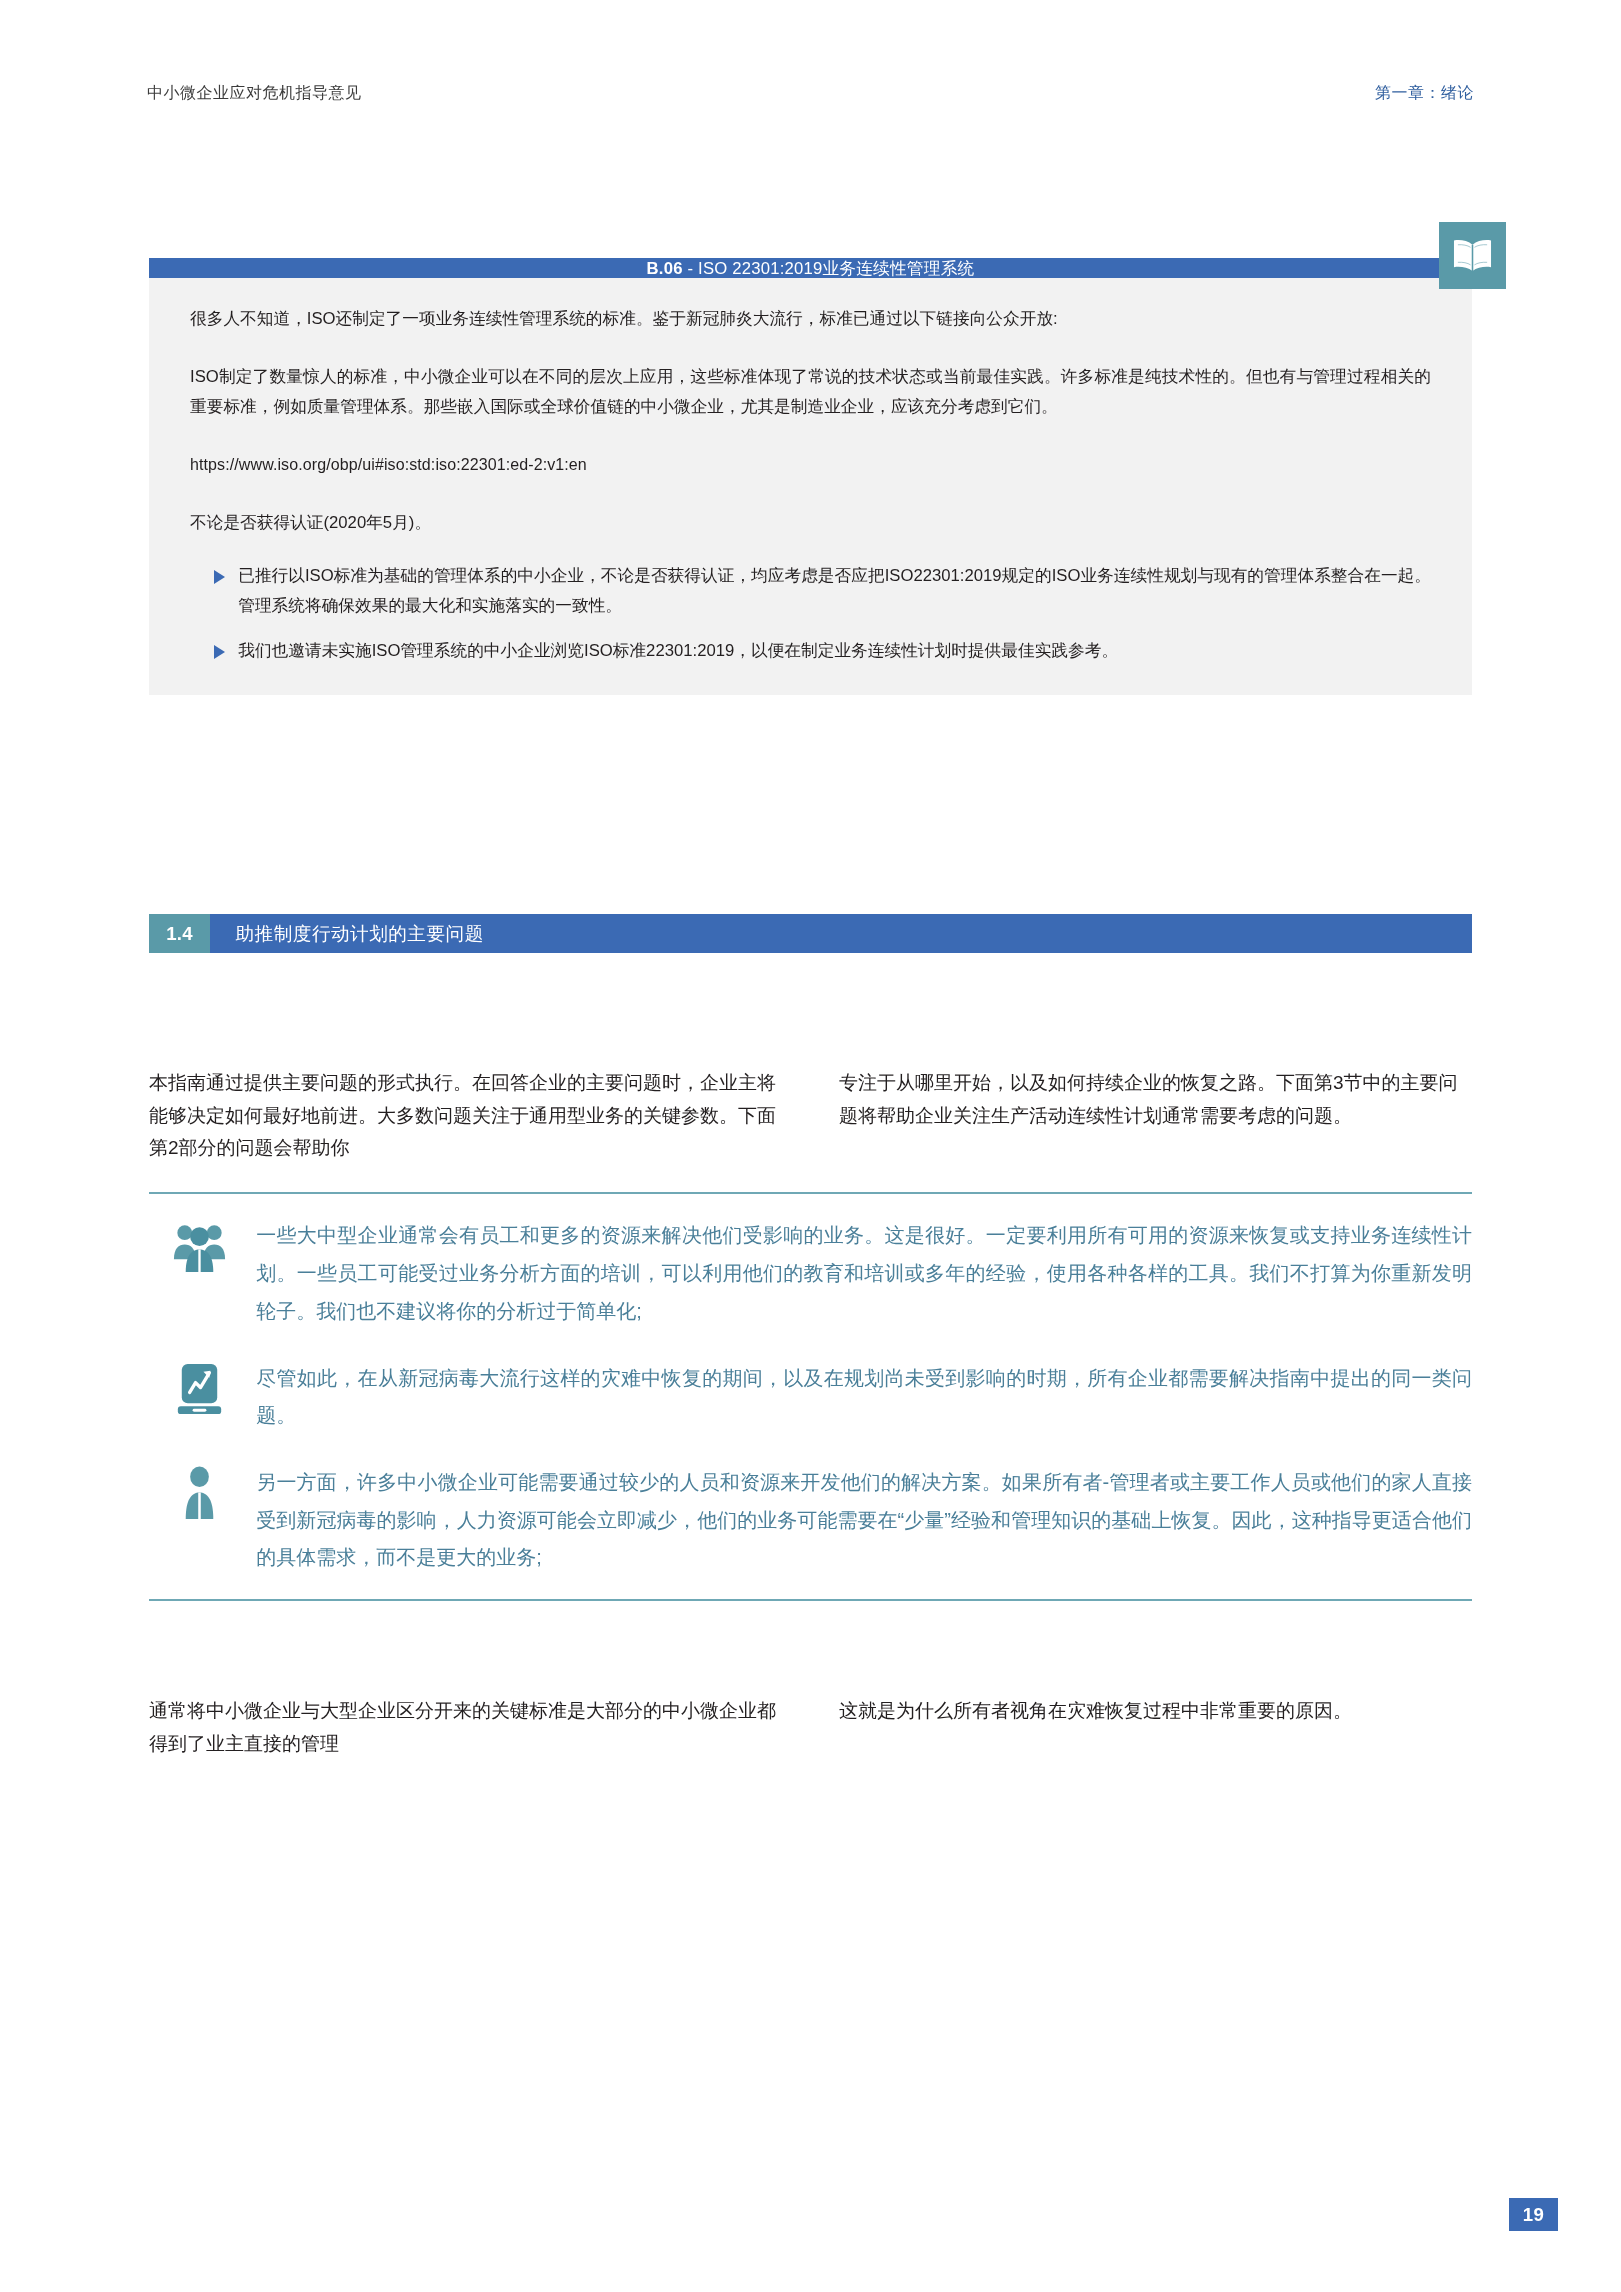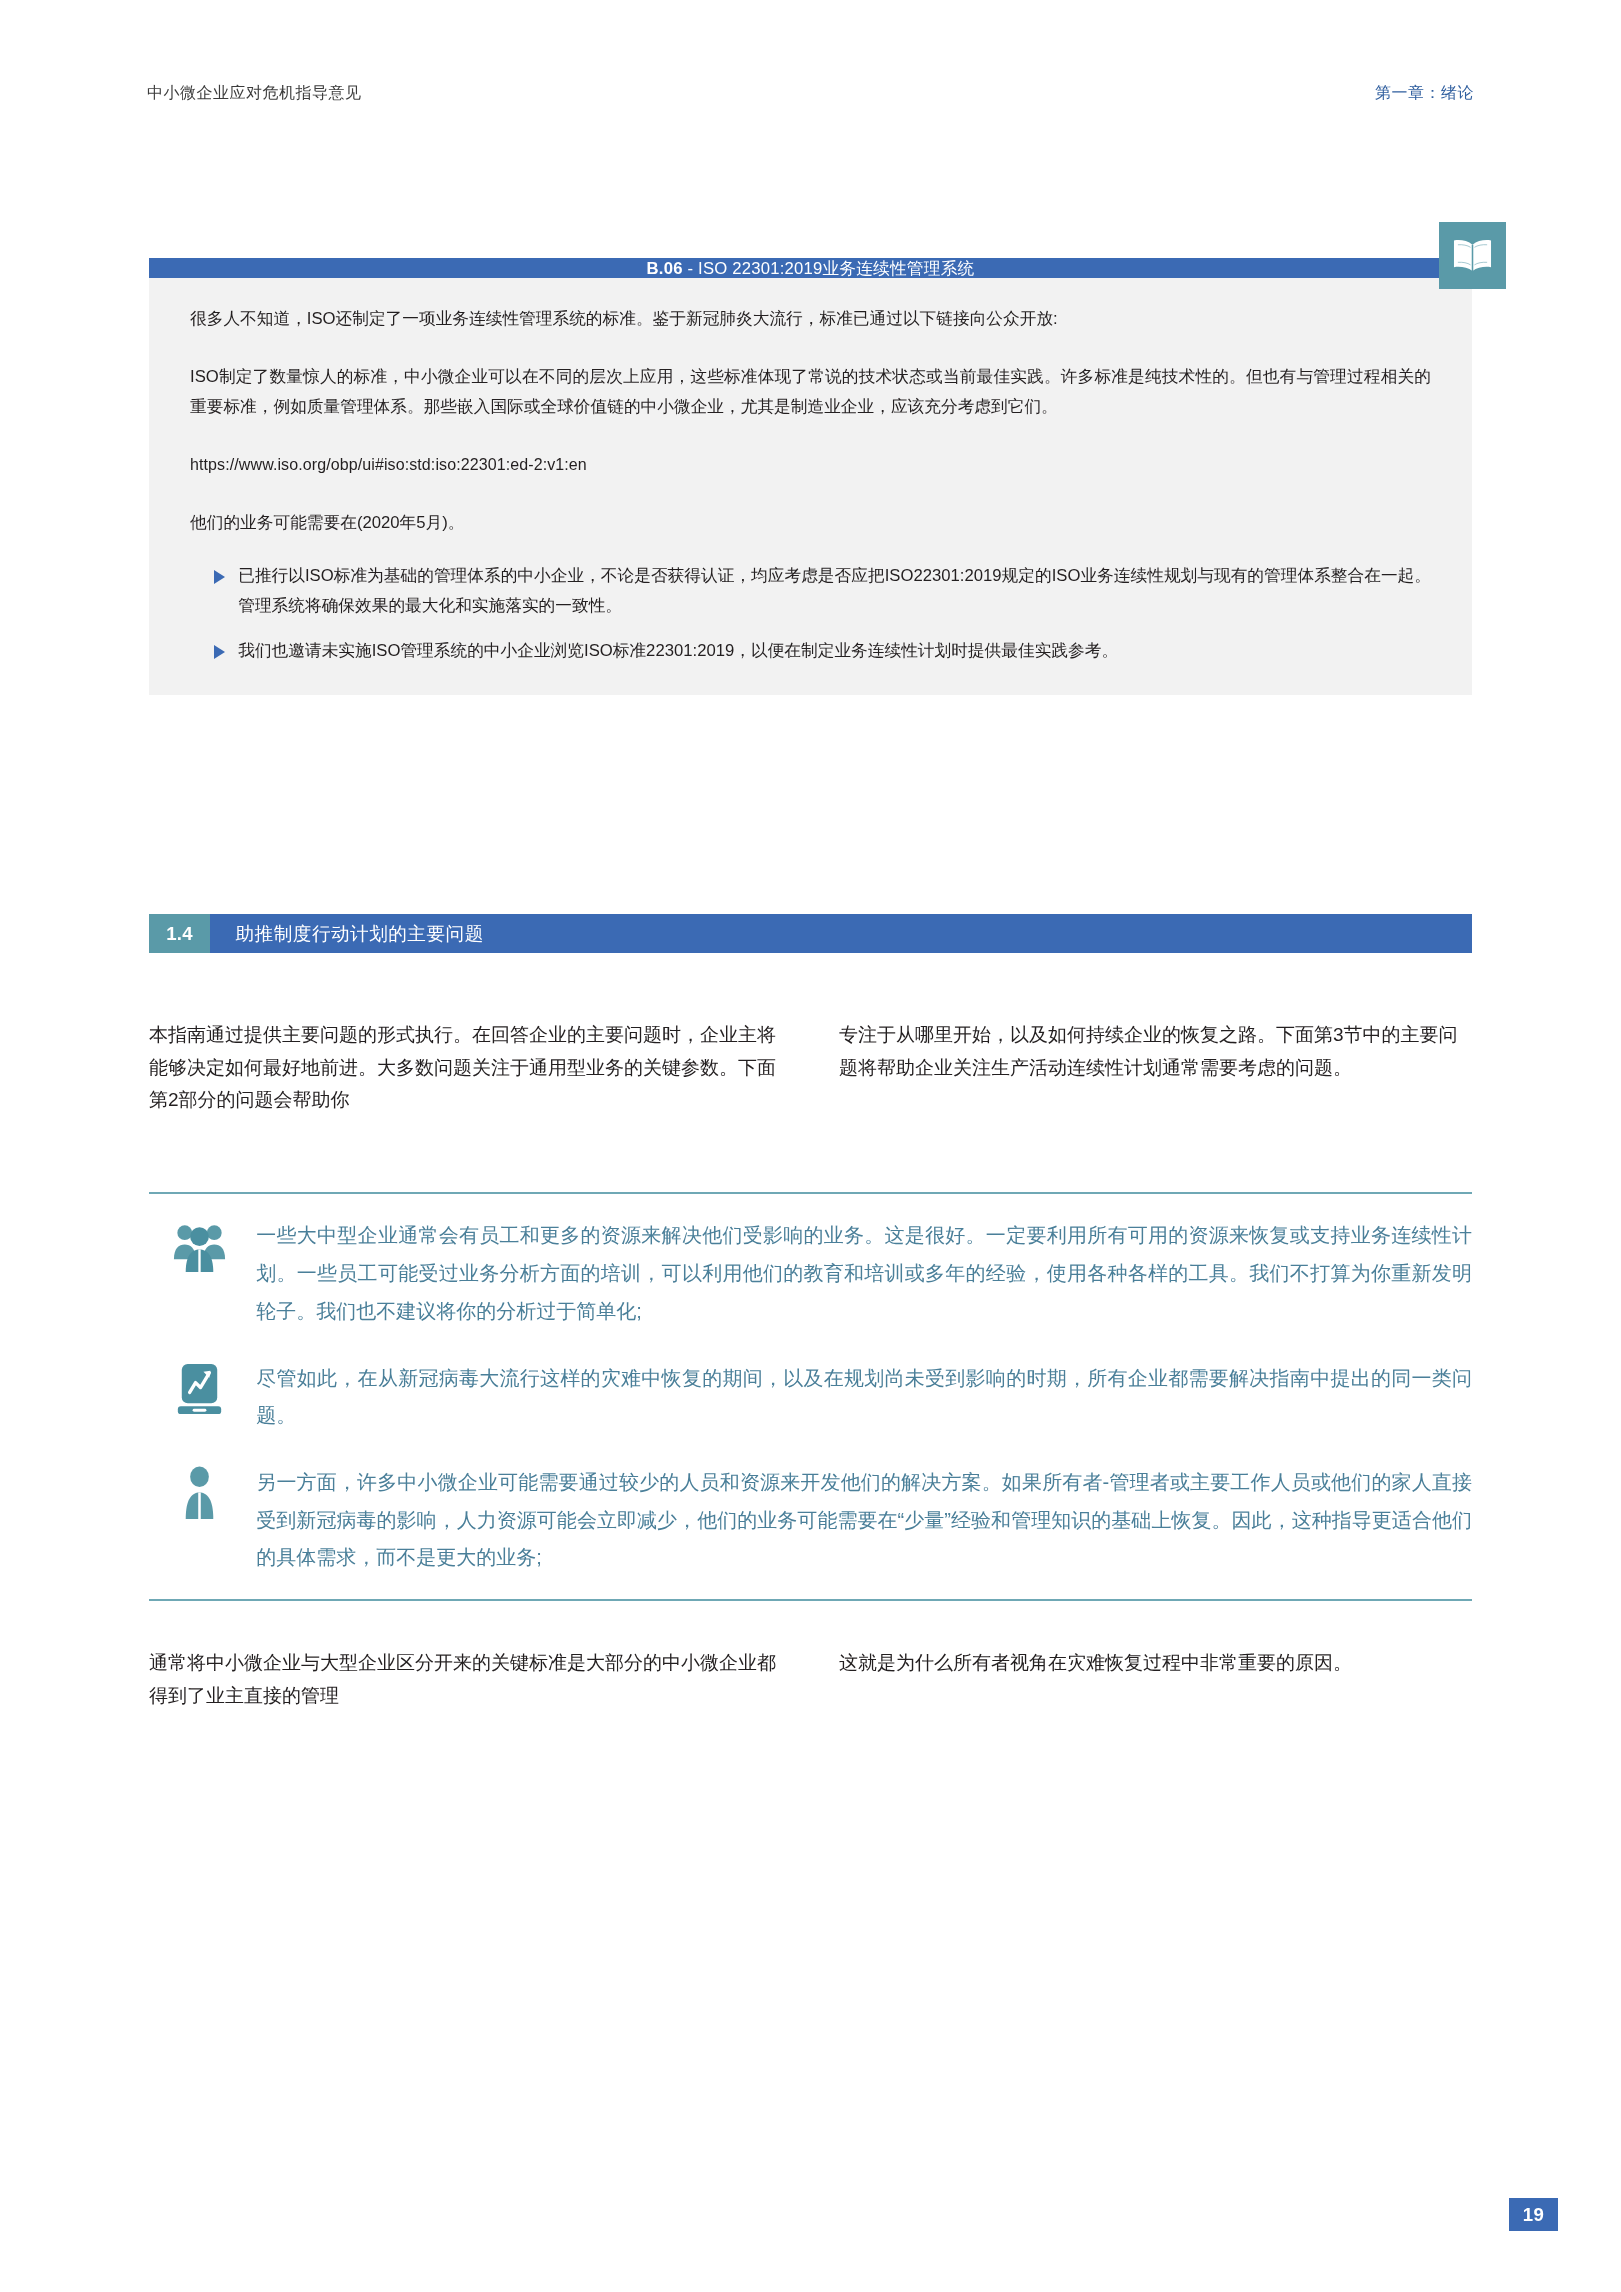--- a/index.html
+++ b/index.html
@@ -147,20 +147,21 @@
     letter-spacing: 0.5px;
   }
 
   
   .cols {
     position: absolute;
     left: 149px;
     width: 1323px;
     display: flex;
     gap: 57px;
+    margin-top: 48px;
   }
   .cols.intro { top: 1019px; }
   .cols.outro { top: 1647px; }
   .col {
     width: 633px;
     font-size: 19px;
     line-height: 1.72;
     color: #231f20;
   }
   .col p { margin: 0; }
@@ -230,21 +231,21 @@
 <div class="callout">
   <div class="callout-bar">
     <div class="callout-bar-text">
       <b>B.06</b><span> - </span><span>ISO 22301:2019业务连续性管理系统</span>
     </div>
   </div>
   <div class="callout-body">
     <p>很多人不知道，ISO还制定了一项业务连续性管理系统的标准。鉴于新冠肺炎大流行，标准已通过以下链接向公众开放:</p>
     <p>ISO制定了数量惊人的标准，中小微企业可以在不同的层次上应用，这些标准体现了常说的技术状态或当前最佳实践。许多标准是纯技术性的。但也有与管理过程相关的重要标准，例如质量管理体系。那些嵌入国际或全球价值链的中小微企业，尤其是制造业企业，应该充分考虑到它们。</p>
     <p class="url">https://www.iso.org/obp/ui#iso:std:iso:22301:ed-2:v1:en</p>
-    <p class="last-para">他们的业务可能需要在(2020年5月)。</p>
+    <p class="last-para">不论是否获得认证(2020年5月)。</p>
 
     <div class="bullet-row">
       <span class="bullet-tri"></span>
       <span class="bullet-text">已推行以ISO标准为基础的管理体系的中小企业，不论是否获得认证，均应考虑是否应把ISO22301:2019规定的ISO业务连续性规划与现有的管理体系整合在一起。管理系统将确保效果的最大化和实施落实的一致性。</span>
     </div>
     <div class="bullet-row">
       <span class="bullet-tri"></span>
       <span class="bullet-text">我们也邀请未实施ISO管理系统的中小企业浏览ISO标准22301:2019，以便在制定业务连续性计划时提供最佳实践参考。</span>
     </div>
   </div>

